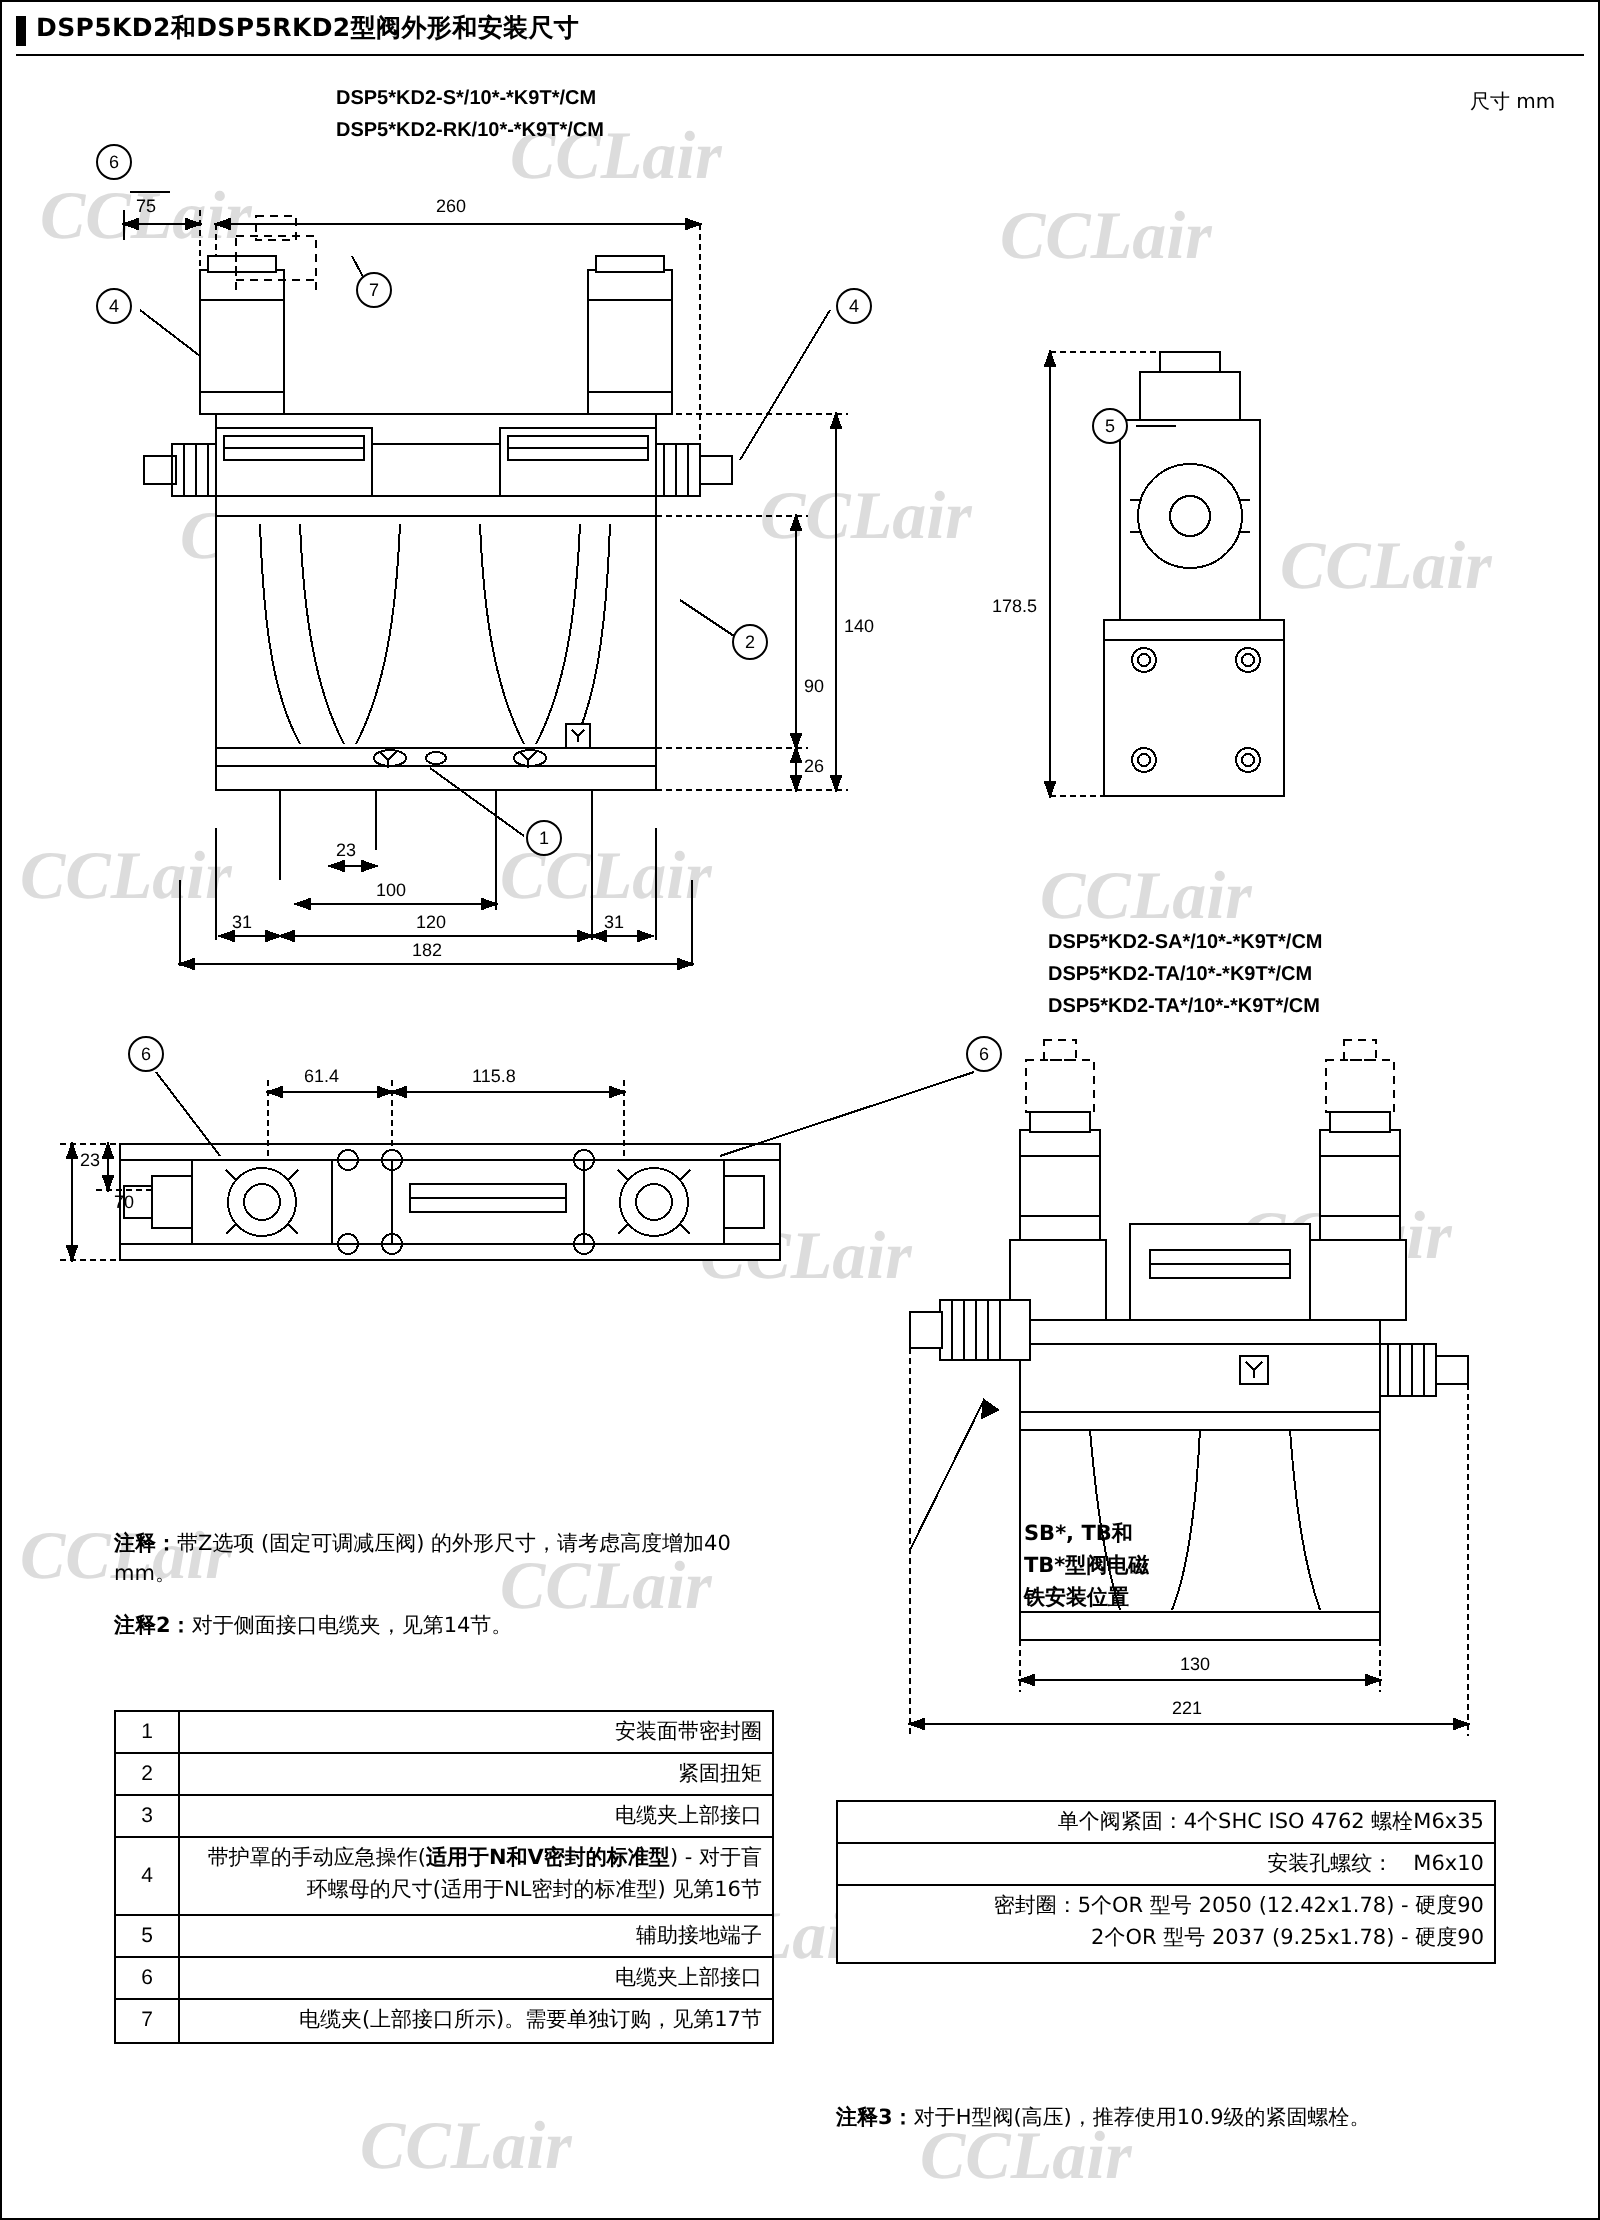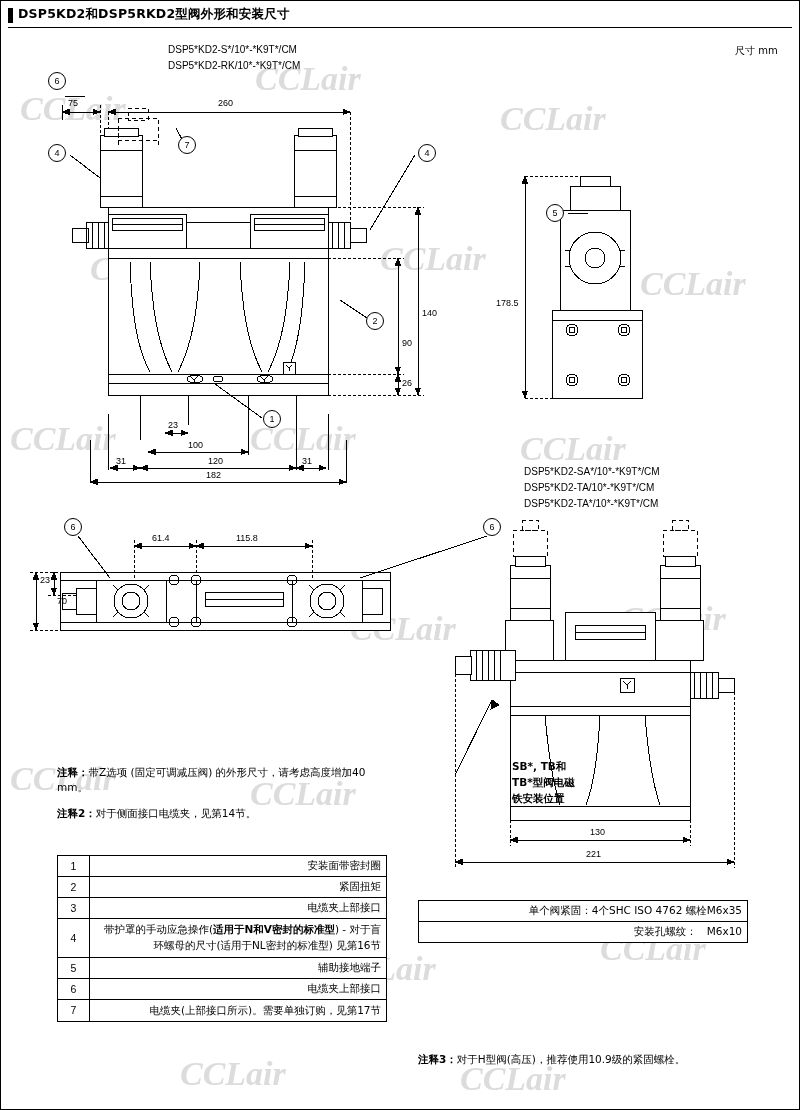--- a/index.html
+++ b/index.html
@@ -53,21 +53,21 @@
   }
   .circle span { display: block; }
   
   table { border-collapse: collapse; position: absolute; z-index: 5; background: #fff; }
   table td { border: 1px solid #000; font-size: 10.5px; padding: 3px 5px; vertical-align: middle; text-align: right; }
   .legend-table { left: 57px; top: 855px; width: 330px; }
   .legend-table td.num { width: 32px; text-align: center; }
   .spec-table { left: 418px; top: 900px; width: 330px; }
   .notes { position: absolute; font-size: 10.5px; line-height: 1.45; z-index: 5; }
   svg { position: absolute; left: 0; top: 0; width: 800px; height: 1110px; z-index: 2; overflow: visible; }
-  .fig-label { position:absolute; font-size: 10px; font-weight: normal; z-index: 5; white-space: nowrap;}
+  .fig-label { position:absolute; font-size: 10px; font-weight: bold; z-index: 5; white-space: nowrap;}
 </style>
 </head>
 <body>
 
 <div class="page"></div>
 
 <div class="wm" style="left:20px;  top:90px;">CCLair</div>
 <div class="wm" style="left:255px; top:60px;">CCLair</div>
 <div class="wm" style="left:500px; top:100px;">CCLair</div>
 <div class="wm" style="left:90px;  top:250px;">CCLair</div>
@@ -465,18 +465,24 @@
       <tr>
     <td class="cn">
       <span>单个阀紧固：</span><span>4个SHC ISO 4762 螺栓M6x35</span>
     </td>
   </tr>
   <tr>
     <td class="cn">
       <span>安装孔螺纹：</span><span style="padding-left:10px;">M6x10</span>
     </td>
   </tr>
+  <tr>
+    <td class="cn" style="line-height:1.5;">
+      <span>密封圈：</span><span>5个OR 型号 2050 (12.42x1.78) - 硬度90</span><br>
+      <span style="padding-left:48px;">2个OR 型号 2037 (9.25x1.78) - 硬度90</span>
+    </td>
+  </tr>
 </tbody>
   </table>
 
 <div class="notes cn" style="left:418px; top:1052px; width:340px;">
   <span style="font-weight:bold;">注释3：</span><span>对于H型阀(高压)，推荐使用10.9级的紧固螺栓。</span>
 </div>
 
 </body></html>

